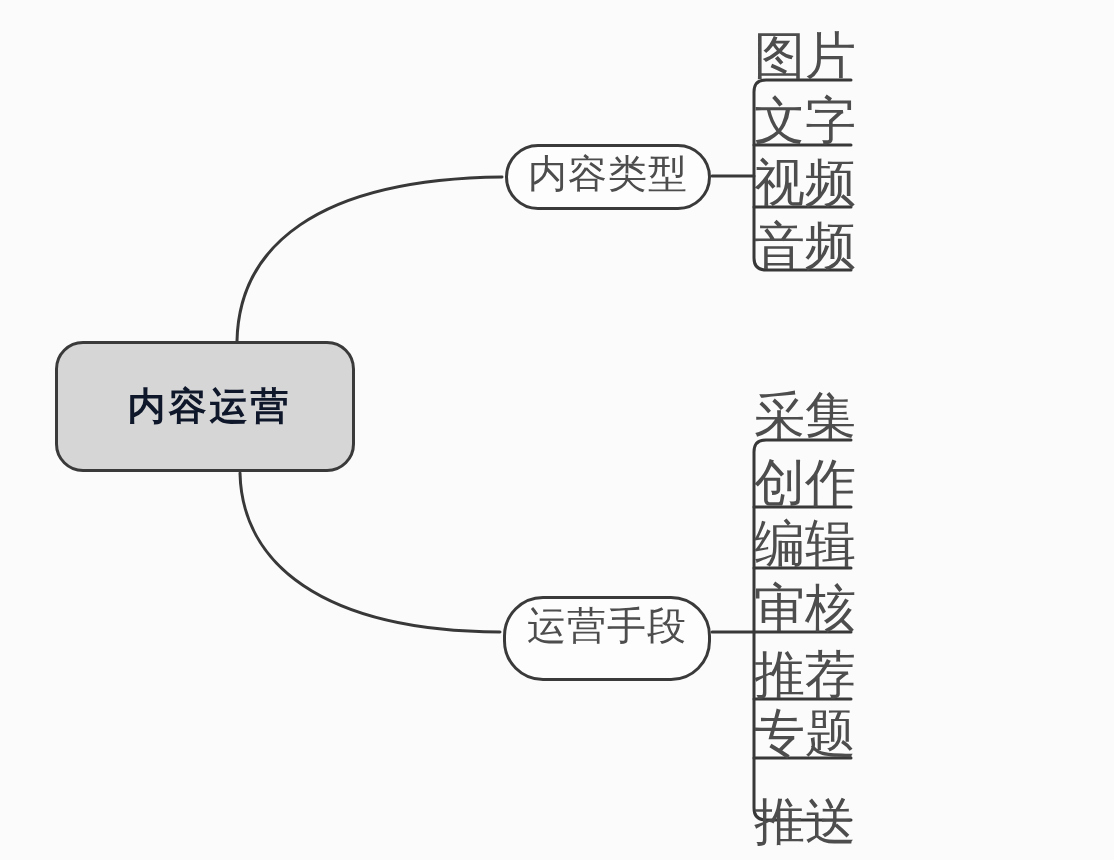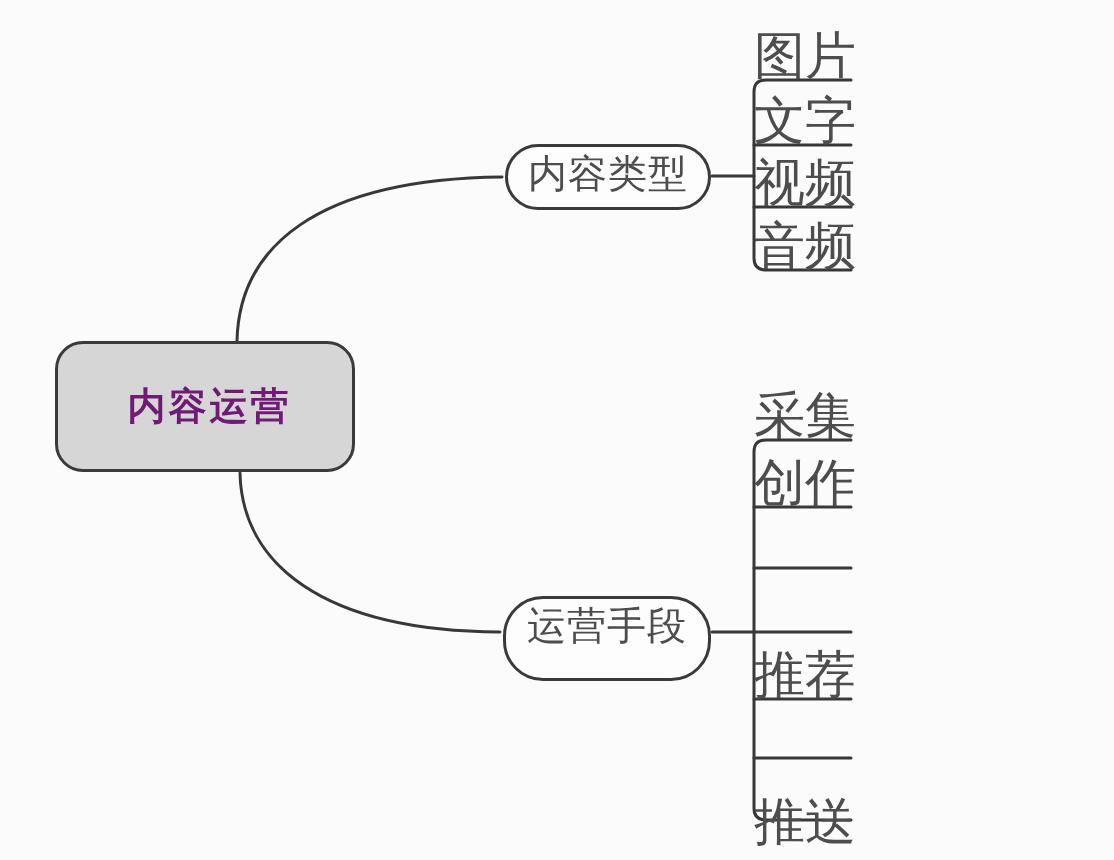--- a/index.html
+++ b/index.html
@@ -36,21 +36,21 @@
     border-radius: 28px;
     display: flex;
     align-items: center;
     justify-content: center;
   }
   .root-node span {
     font-family: "Liberation Sans", "DejaVu Sans", sans-serif;
     font-weight: bold;
     font-size: 38px;
     letter-spacing: 3px;
-    color: #701a75;
+    color: #0f172a;
     margin-left: 9px;
   }
   .branch-node {
     position: absolute;
     box-sizing: border-box;
     background: #fdfdfd;
     border: 3px solid #3a3a3a;
     border-radius: 40px;
     display: flex;
     align-items: flex-start;
@@ -125,16 +125,19 @@
     <span>运营手段</span>
   </div>
 
   <div class="leaf" style="top:33px">图片</div>
   <div class="leaf" style="top:98px">文字</div>
   <div class="leaf" style="top:160px">视频</div>
   <div class="leaf" style="top:223px">音频</div>
 
   <div class="leaf" style="top:393px">采集</div>
   <div class="leaf" style="top:460px">创作</div>
+  <div class="leaf" style="top:521px">编辑</div>
+  <div class="leaf" style="top:585px">审核</div>
   <div class="leaf" style="top:652px">推荐</div>
+  <div class="leaf" style="top:711px">专题</div>
   <div class="leaf" style="top:799px">推送</div>
 
 </div>
 
 </body></html>

